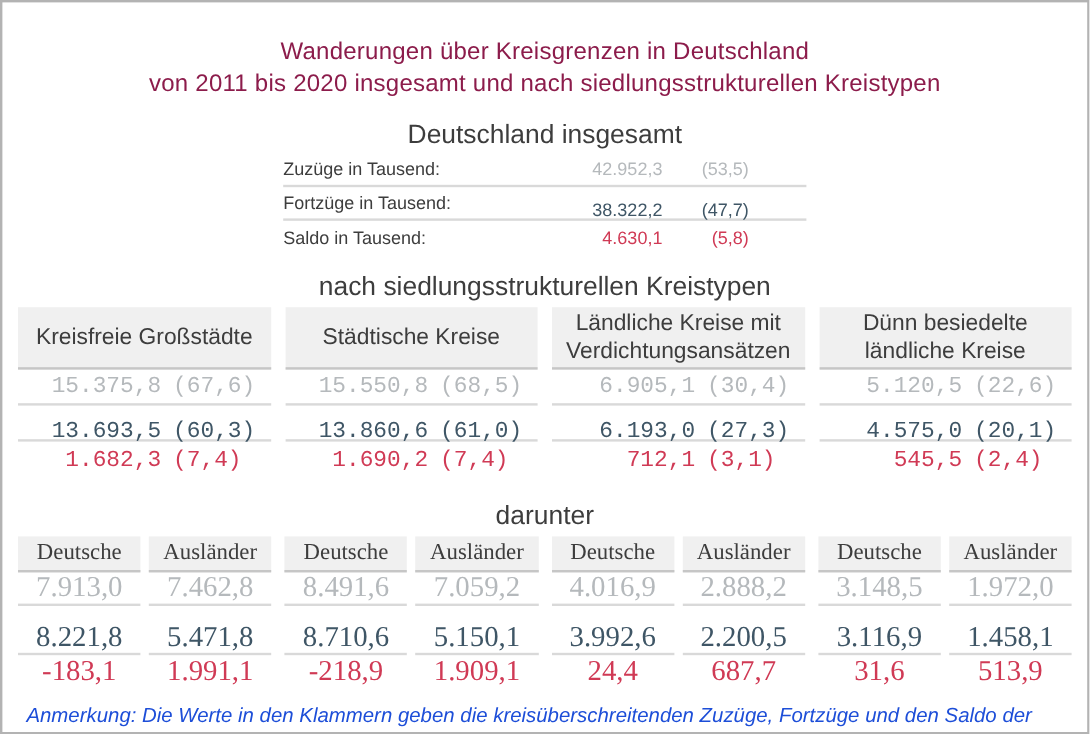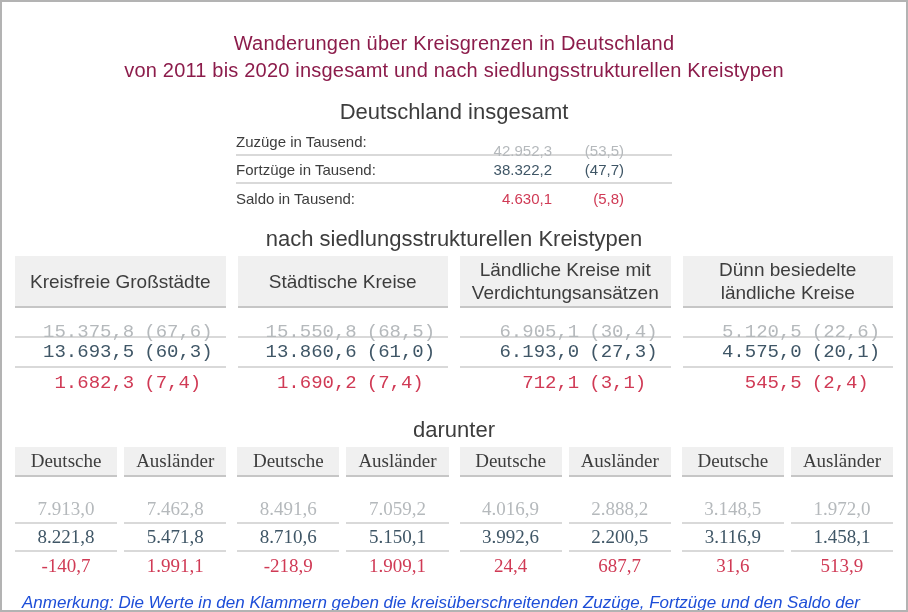--- a/index.html
+++ b/index.html
@@ -36,22 +36,22 @@
   .sec-heading.d { margin-top: 20px; }
 
   
   .germany-table { width: 436px; margin-left: 221px; margin-top: 4px; font-size: 15px; }
   .g-row { display: flex; align-items: center; height: 28px; }
   .sep { border-bottom: 2px solid #d9d9d9; }
   .g-label { width: 200px; color: #3d3d3d; }
   .g-val { width: 116px; text-align: right; }
   .g-pct { width: 72px; text-align: right; }
 
-  .t-gray { color: #b5b9bc; margin-top: 19px; }
-  .t-dark { color: #3f5666; }
+  .t-gray { color: #b5b9bc; }
+  .t-dark { color: #3f5666; margin-top: 13px; }
   .t-red  { color: #d03a55; }
 
   
   .cols { display: flex; gap: 12px; margin-top: 5px; }
   .col { flex: 1 1 0; min-width: 0; }
   .col-header {
     height: 52px;
     background: #f0f0f0;
     border-bottom: 2px solid #c6c6c6;
     display: flex; align-items: center; justify-content: center;
@@ -68,21 +68,21 @@
   .subcols { display: flex; gap: 11px; margin-top: 5px; }
   .group { flex: 1 1 0; display: flex; gap: 7px; min-width: 0; font-family: Liberation Serif, serif; }
   .subcol { flex: 1 1 0; min-width: 0; }
   .sub-header {
     height: 30px;
     background: #f0f0f0;
     border-bottom: 2px solid #c6c6c6;
     display: flex; align-items: center; justify-content: center;
     font-size: 19px; color: #3d3d3d;
   }
-  .s-row { height: 28px; display: flex; align-items: center; justify-content: center; font-size: 19px; }
+  .s-row { height: 28px; display: flex; align-items: center; justify-content: center; font-size: 24px; }
 
   .note {
     margin-top: 11px;
     font-style: italic;
     color: #1d4ed8;
     font-size: 17px;
     line-height: 23px;
     padding: 0 7px;
   }
 </style>
@@ -188,21 +188,21 @@
 
   <div class="sec-heading d">darunter</div>
 
   <div class="subcols">
 
     <div class="group">
       <div class="subcol">
         <div class="sub-header">Deutsche</div>
         <div class="s-row sep t-gray">7.913,0</div>
         <div class="s-row sep t-dark">8.221,8</div>
-        <div class="s-row t-red">-140,7</div>
+        <div class="s-row t-red">-183,1</div>
       </div>
       <div class="subcol">
         <div class="sub-header">Ausländer</div>
         <div class="s-row sep t-gray">7.462,8</div>
         <div class="s-row sep t-dark">5.471,8</div>
         <div class="s-row t-red">1.991,1</div>
       </div>
     </div>
 
     <div class="group">

